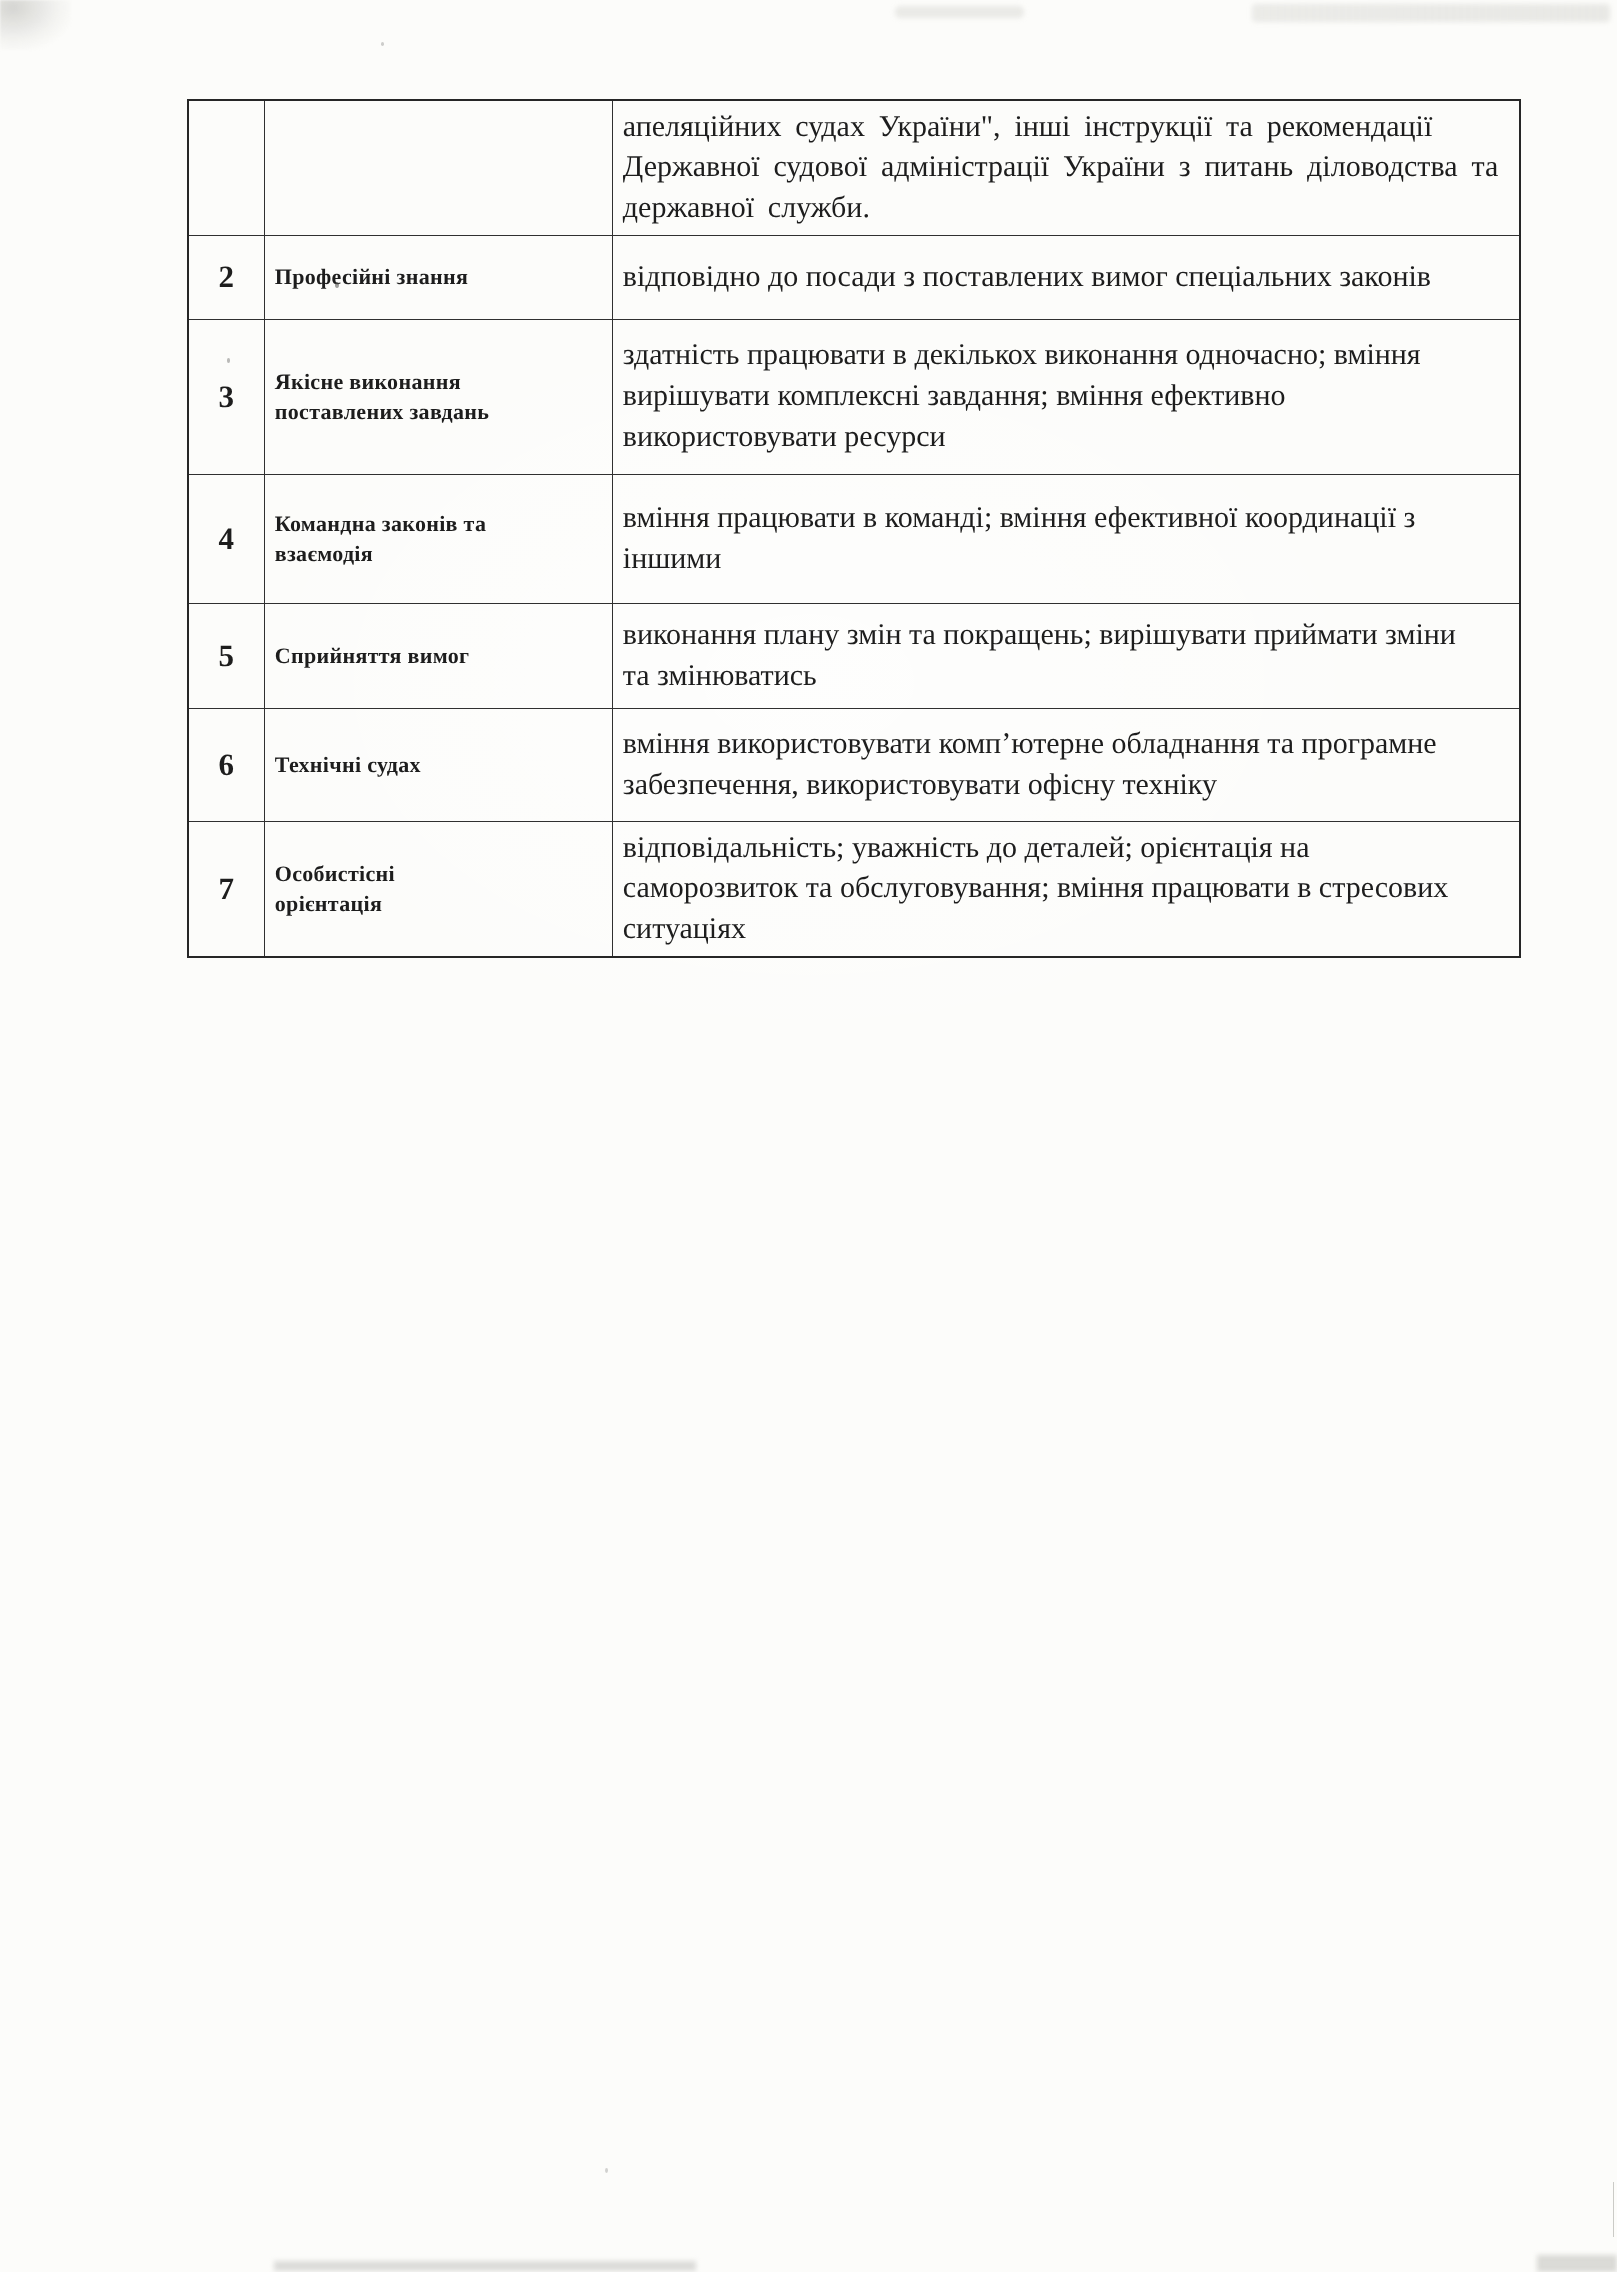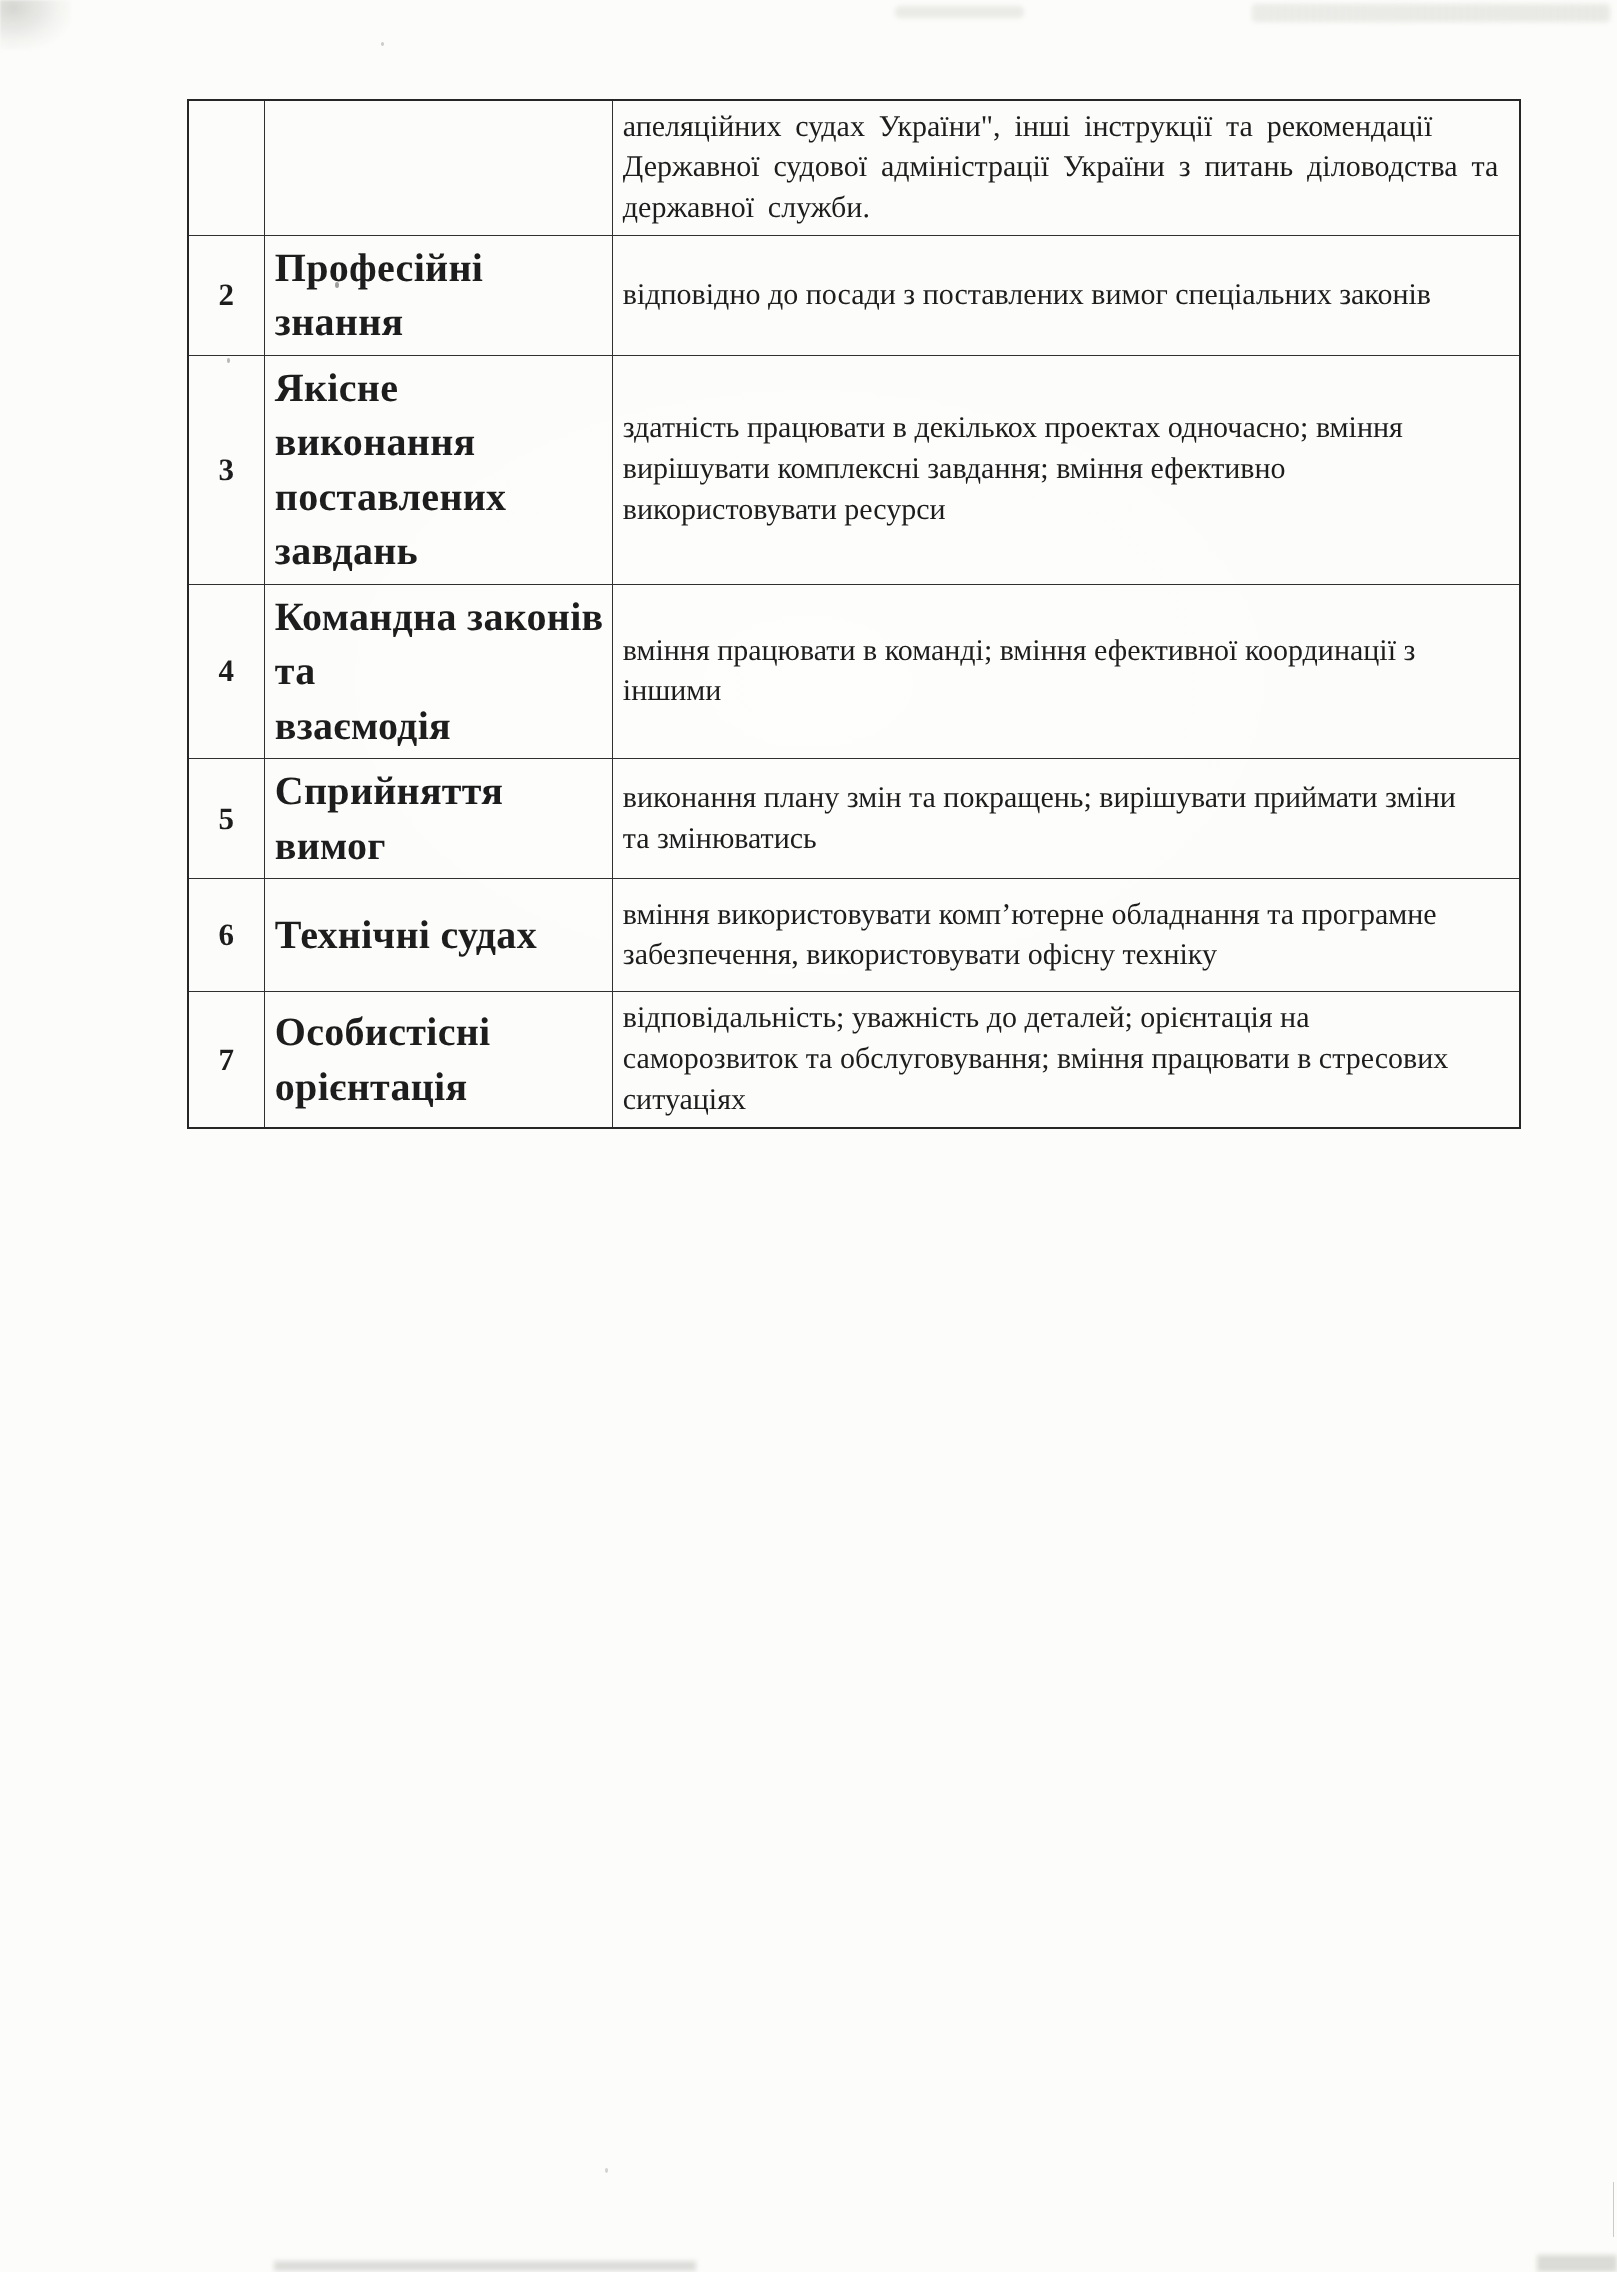--- a/index.html
+++ b/index.html
@@ -51,21 +51,21 @@
   .r5 { height: 113px; }
   .r6 { height: 136px; }
 
   td.num {
     text-align: center;
     font-weight: bold;
     font-size: 31px;
   }
   td.label {
     font-weight: bold;
-    font-size: 40px;
+    font-size: 22px;
     line-height: 1.36;
     padding: 5.2px 6.4px 5.2px 10.3px;
     white-space: pre-line;
     letter-spacing: 0.3px;
   }
   td.desc {
     font-size: 30px;
     line-height: 1.36;
     padding: 3.9px 9px 3.9px 10.3px;
     white-space: pre-line;
@@ -143,21 +143,21 @@
       </tr>
       <tr class="r1">
         <td class="num">2</td>
         <td class="label">Професійні знання</td>
         <td class="desc">відповідно до посади з поставлених вимог спеціальних законів</td>
       </tr>
       <tr class="r2">
         <td class="num">3</td>
         <td class="label">Якісне виконання
 поставлених завдань</td>
-        <td class="desc">здатність працювати в декількох проектах одночасно; вміння
+        <td class="desc">здатність працювати в декількох виконання одночасно; вміння
 вирішувати комплексні завдання; вміння ефективно
 використовувати ресурси</td>
       </tr>
       <tr class="r3">
         <td class="num">4</td>
         <td class="label">Командна законів та
 взаємодія</td>
         <td class="desc">вміння працювати в команді; вміння ефективної координації з
 іншими</td>
       </tr>

